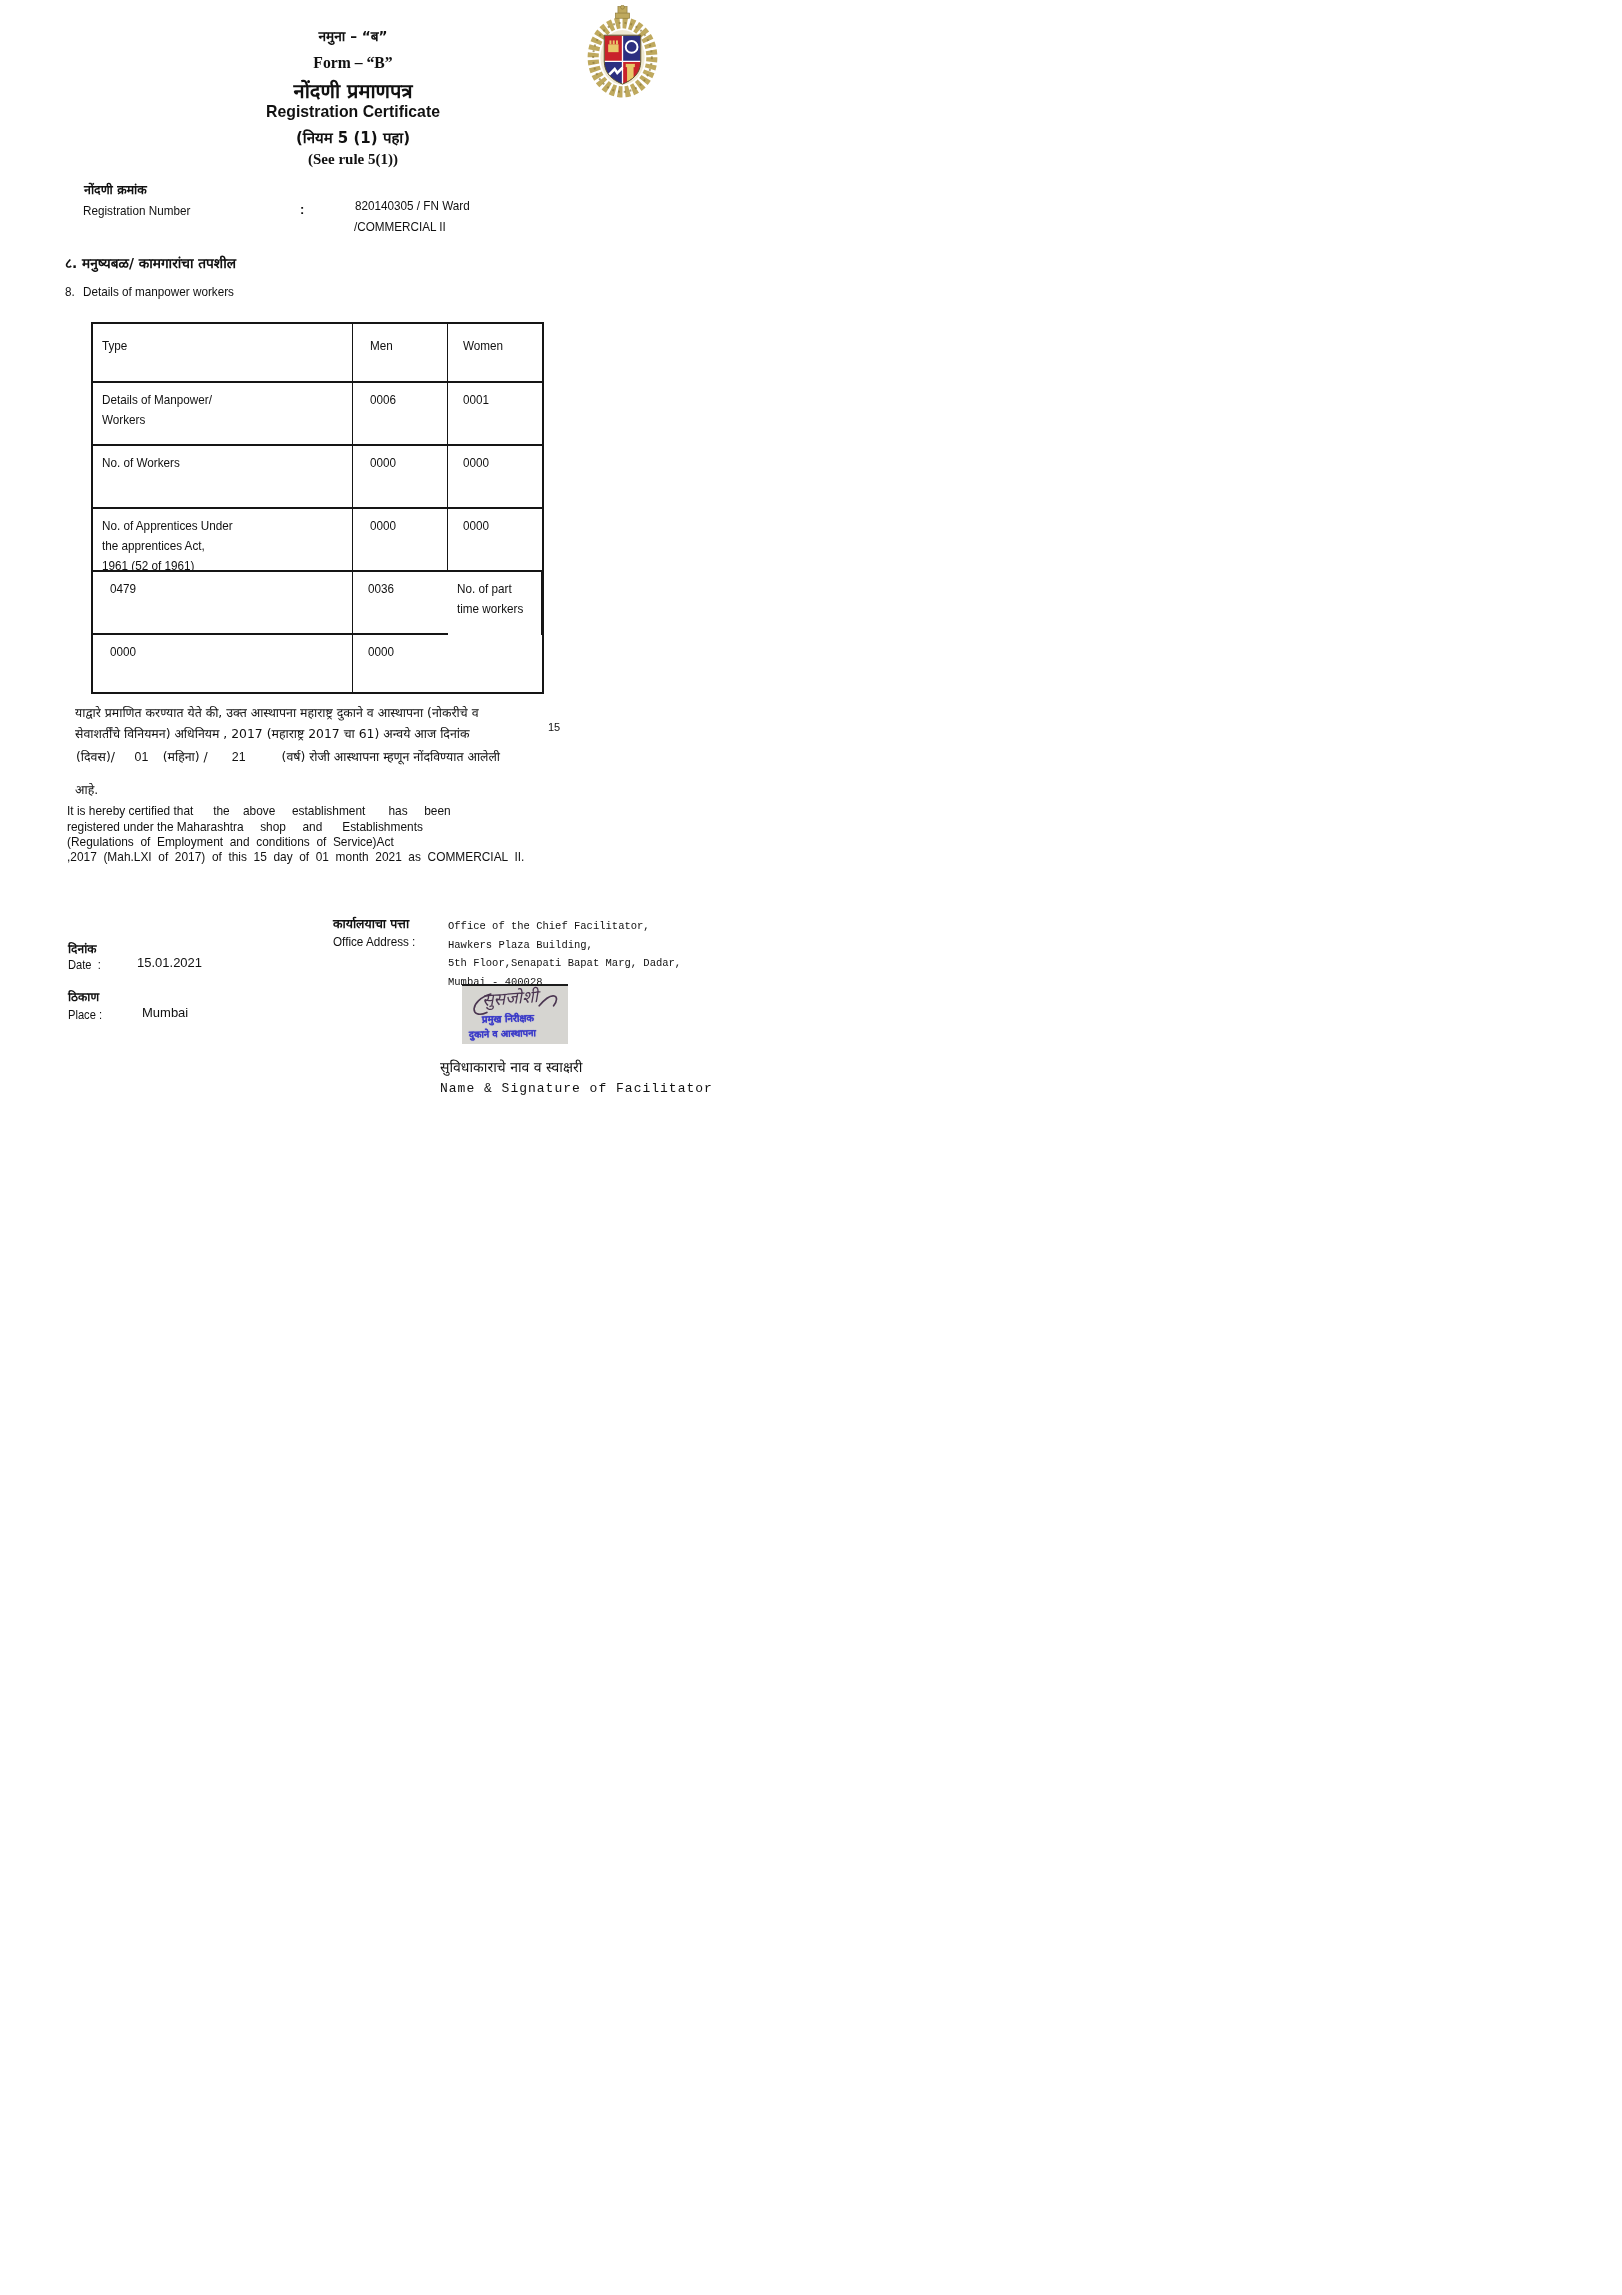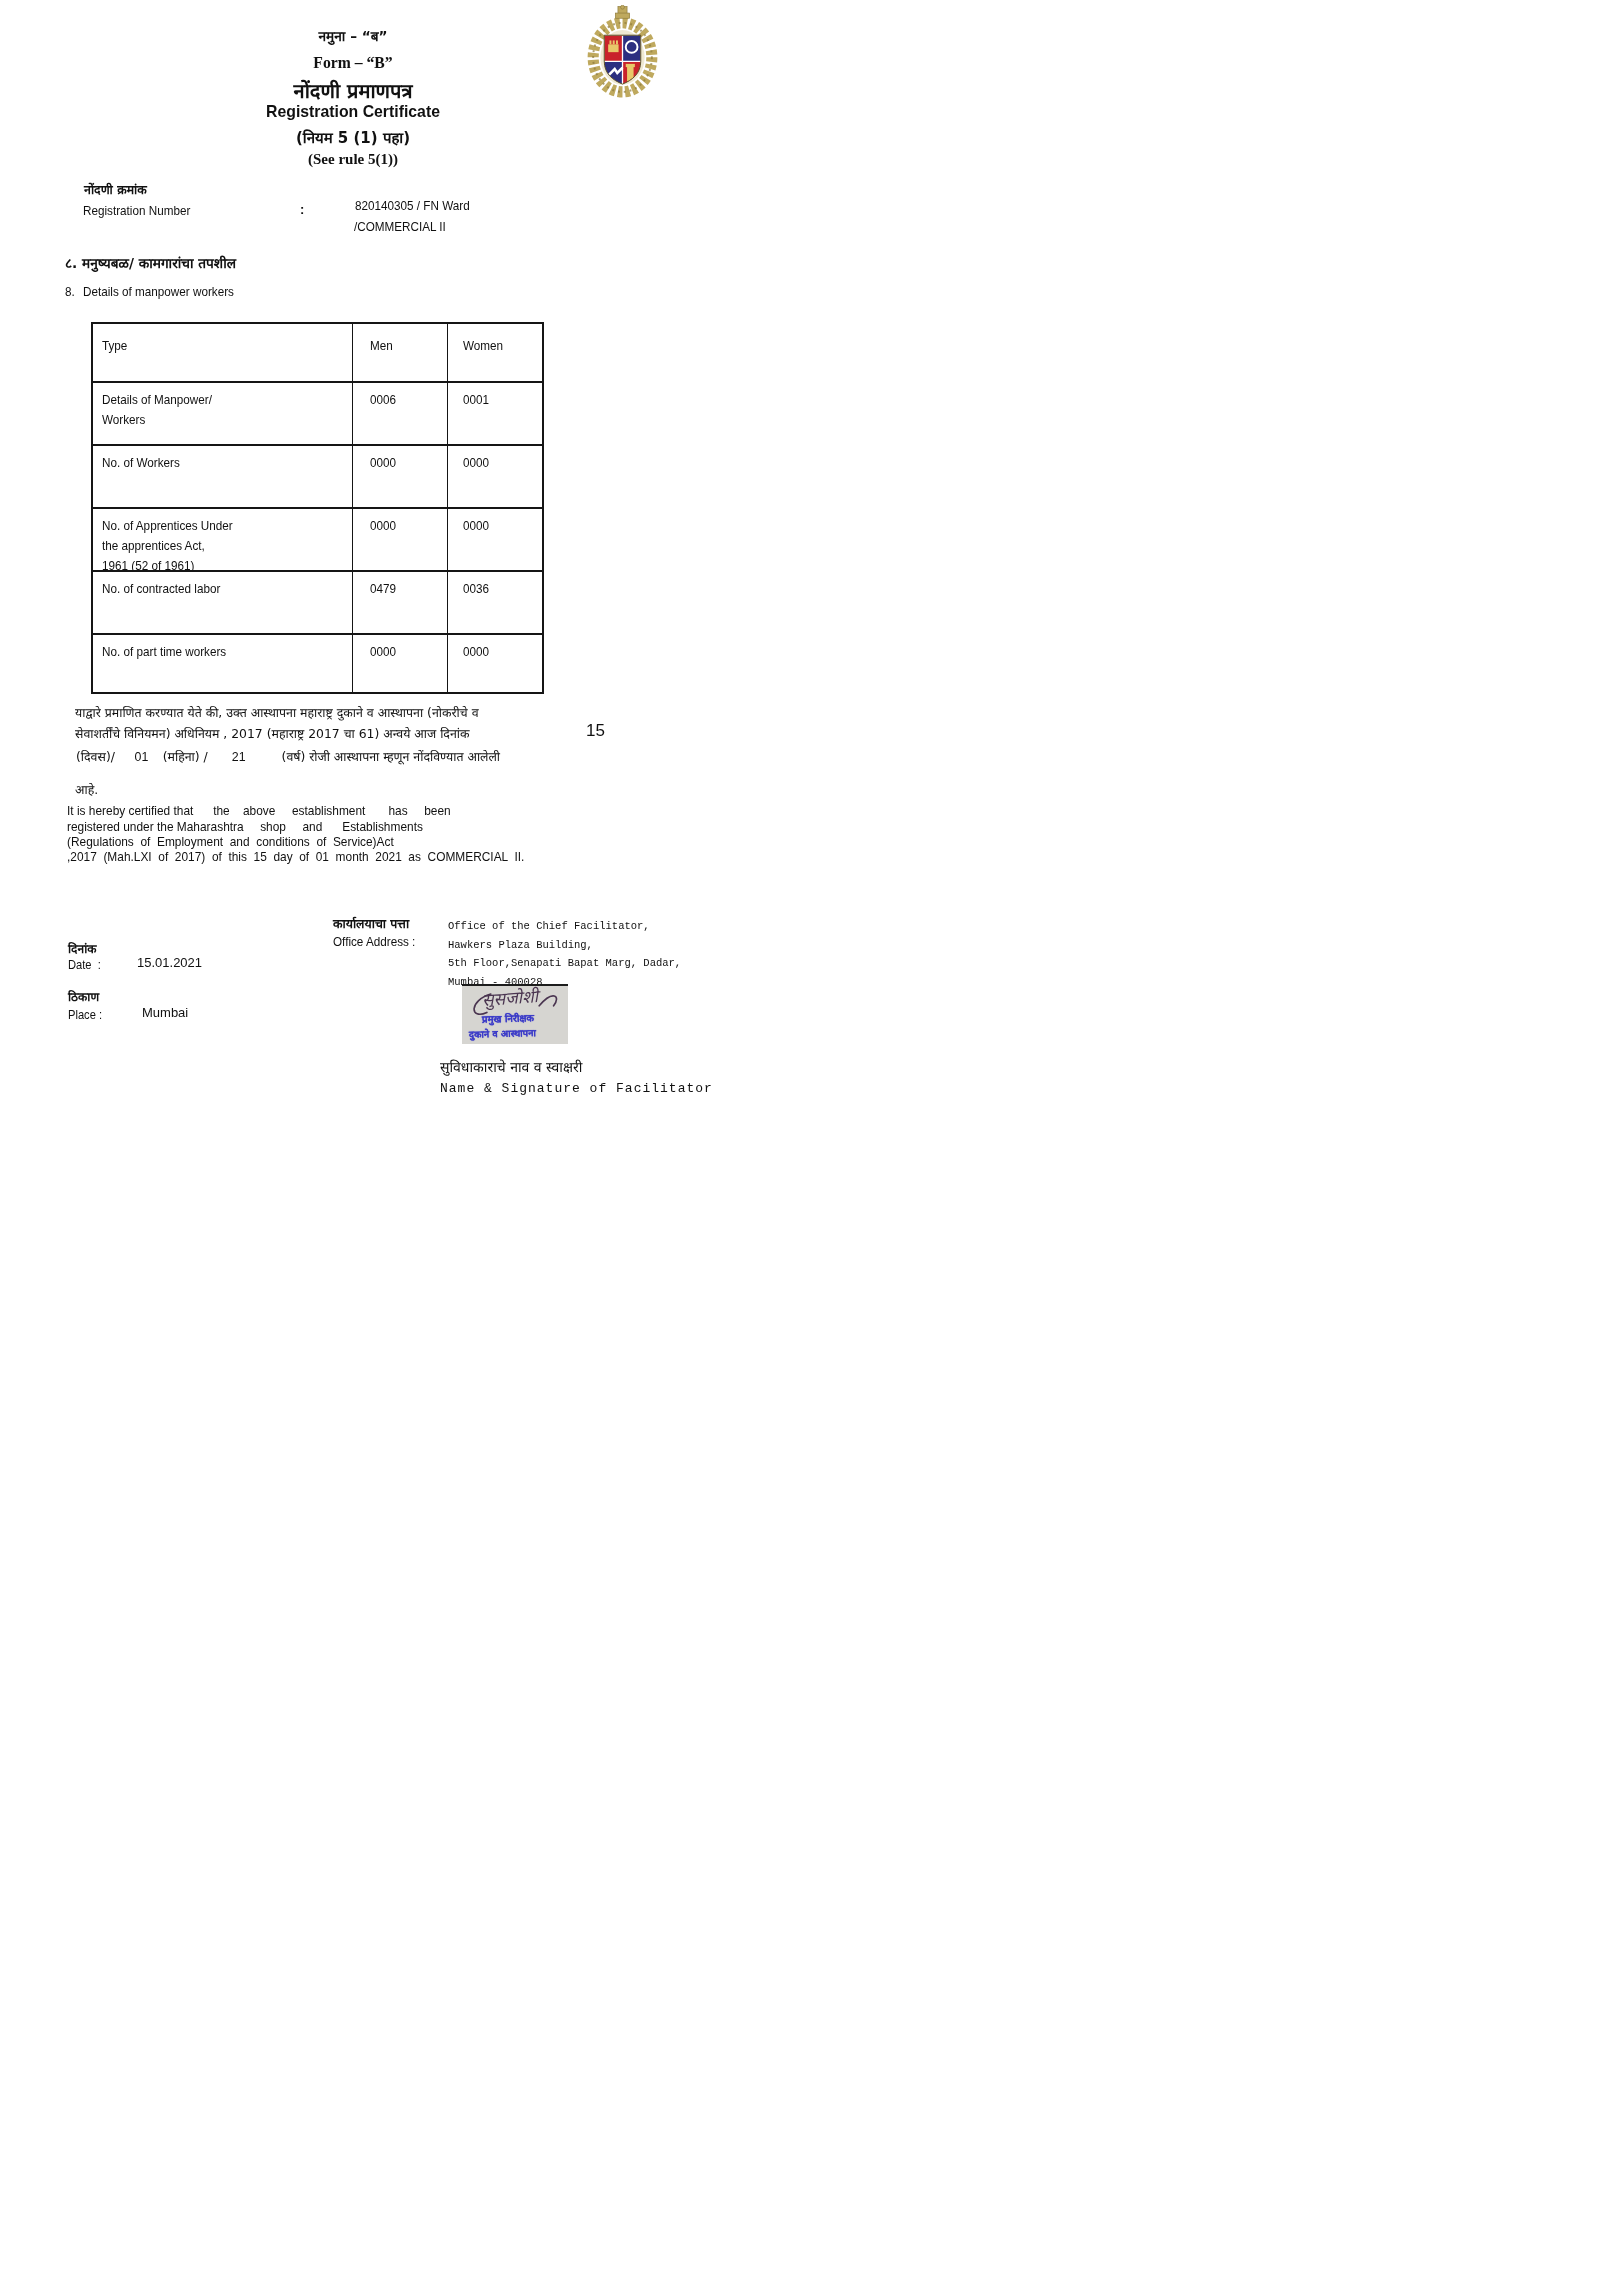--- a/index.html
+++ b/index.html
@@ -63,21 +63,21 @@
   .mtable .c.n3{padding-left:15px;}
   .mtable .c.lastcol{border-right:none;}
   .mtable .c.lastrow{border-bottom:none;}
   .mtable .cellTxt{display:inline-block;transform:scaleX(.9);transform-origin:0 0;
     white-space:pre-line;line-height:1.55;}
 
   
   .cmr{font-size:12.4px;line-height:1;}
   .cmr-1{left:75px;top:707px;}
   .cmr-2{left:75px;top:728px;}
-  .cmr-day{left:548px;top:721px;font-size:17px;margin-left:38px;}
+  .cmr-day{left:548px;top:721px;font-size:11px;}
   .cmr-3{left:76px;top:751px;}
   .cmr-4{left:75px;top:773px;margin-top:11px;}
   .cmr-3 .v{font-family:"Liberation Sans",sans-serif;font-size:12.4px;}
   .cmr-3 .m1{margin-left:19.6px;} .cmr-3 .m2{margin-left:14.4px;}
   .cmr-3 .m3{margin-left:24px;} .cmr-3 .m4{margin-left:36px;}
 
   
   .cen{left:67px;font-size:12.8px;white-space:pre;transform:scaleX(.93);transform-origin:0 0;}
   .cen-1{top:803px;} .cen-2{top:819px;} .cen-3{top:834px;} .cen-4{top:849px;}
 
@@ -178,21 +178,20 @@
     <div class="c"><span class="cellTxt">No. of Workers</span></div>
     <div class="c n2"><span class="cellTxt">0000</span></div>
     <div class="c n3 lastcol"><span class="cellTxt">0000</span></div>
 
     <div class="c"><span class="cellTxt">No. of Apprentices Under
 the apprentices Act,
 1961 (52 of 1961)</span></div>
     <div class="c n2"><span class="cellTxt">0000</span></div>
     <div class="c n3 lastcol"><span class="cellTxt">0000</span></div>
 
-    <div class="c"><span class="cellTxt">No. of contracted labor</span></div>
     <div class="c n2"><span class="cellTxt">0479</span></div>
     <div class="c n3 lastcol"><span class="cellTxt">0036</span></div>
 
     <div class="c lastrow"><span class="cellTxt">No. of part time workers</span></div>
     <div class="c n2 lastrow"><span class="cellTxt">0000</span></div>
     <div class="c n3 lastcol lastrow"><span class="cellTxt">0000</span></div>
   </div>
 
   <div class="abs dev cmr cmr-1">याद्वारे प्रमाणित करण्यात येते की, उक्त आस्थापना महाराष्ट्र दुकाने व आस्थापना (नोकरीचे व</div>
   <div class="abs dev cmr cmr-2">सेवाशर्तींचे विनियमन) अधिनियम , 2017 (महाराष्ट्र 2017 चा 61) अन्वये आज दिनांक</div>

